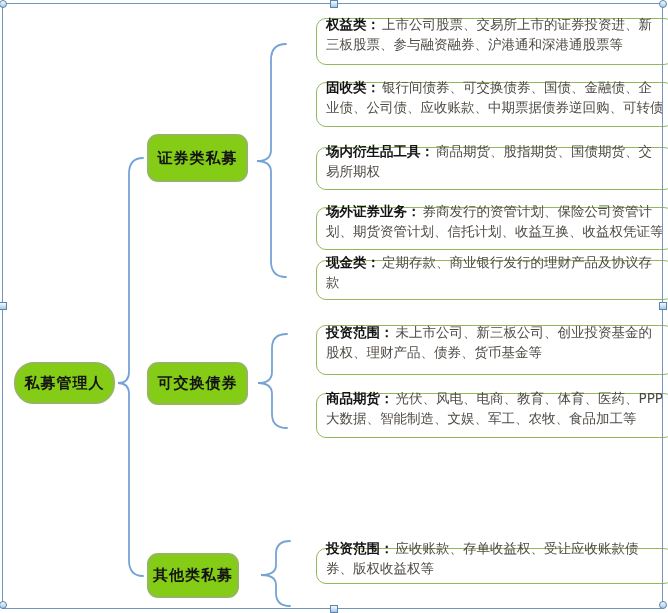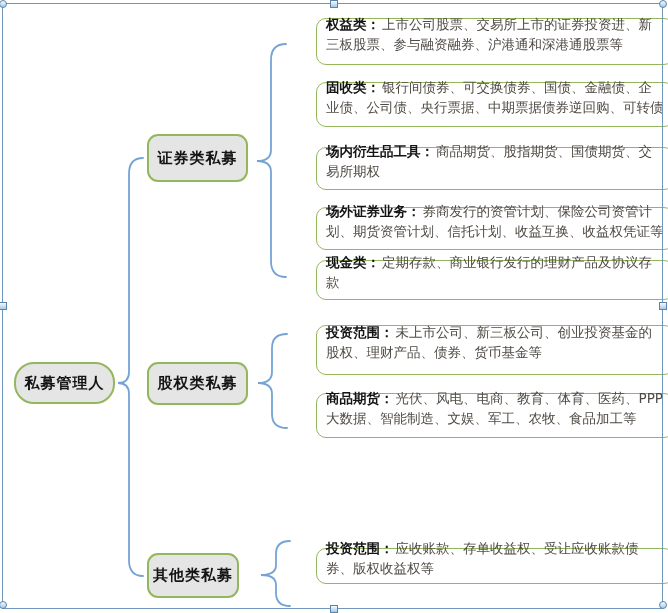--- a/index.html
+++ b/index.html
@@ -15,21 +15,21 @@
   .handle{
     position:absolute;width:8px;height:8px;box-sizing:border-box;
     border:1px solid #5b84a8;
     background:linear-gradient(180deg,#f4fafd 0%,#cfe4f5 45%,#a9cbe6 100%);
     z-index:30;
   }
   .handle.corner{border-radius:50%;}
   
   .node{
     position:absolute;box-sizing:border-box;border:2px solid #94b75e;
-    border-radius:11px;background:#e5e5e5;display:flex;align-items:center;justify-content:center;
+    border-radius:11px;background:#84cc16;display:flex;align-items:center;justify-content:center;
   }
   .node .lbl{
     font-weight:bold;color:#141414;font-size:15px;letter-spacing:1px;white-space:nowrap;
   }
   .leaf{
     position:absolute;box-sizing:border-box;border:1.5px solid #94b75e;
     border-radius:10px;background:#fff;display:flex;align-items:center;
     padding:3px 8px 19px 9px;left:316px;width:358px;
   }
   .leaf p{margin:0;font-size:13.5px;line-height:20px;color:#4f4a44;}
@@ -51,33 +51,33 @@
 
   <div class="node" style="left:14px;top:362px;width:101px;height:42px;border-radius:20px;">
     <span class="lbl">私募管理人</span>
   </div>
 
   <div class="node" style="left:147px;top:134px;width:101px;height:48px;">
     <span class="lbl">证券类私募</span>
   </div>
 
   <div class="node" style="left:147px;top:362px;width:101px;height:43px;">
-    <span class="lbl">股权类私募</span>
+    <span class="lbl">可交换债券</span>
   </div>
 
   <div class="node" style="left:147px;top:553px;width:92px;height:45px;">
     <span class="lbl">其他类私募</span>
   </div>
 
   <div class="leaf" style="top:18px;height:47px;">
     <p><b>权益类：</b><span>上市公司股票、交易所上市的证券投资进、新三板股票、参与融资融券、沪港通和深港通股票等</span></p>
   </div>
 
   <div class="leaf" style="top:82px;height:45px;">
-    <p><b>固收类：</b><span>银行间债券、可交换债券、国债、金融债、企业债、公司债、央行票据、中期票据债券逆回购、可转债</span></p>
+    <p><b>固收类：</b><span>银行间债券、可交换债券、国债、金融债、企业债、公司债、应收账款、中期票据债券逆回购、可转债</span></p>
   </div>
 
   <div class="leaf" style="top:147px;height:43px;">
     <p><b>场内衍生品工具：</b><span>商品期货、股指期货、国债期货、交易所期权</span></p>
   </div>
 
   <div class="leaf" style="top:207px;height:43px;">
     <p><b>场外证券业务：</b><span>券商发行的资管计划、保险公司资管计划、期货资管计划、信托计划、收益互换、收益权凭证等</span></p>
   </div>
 

